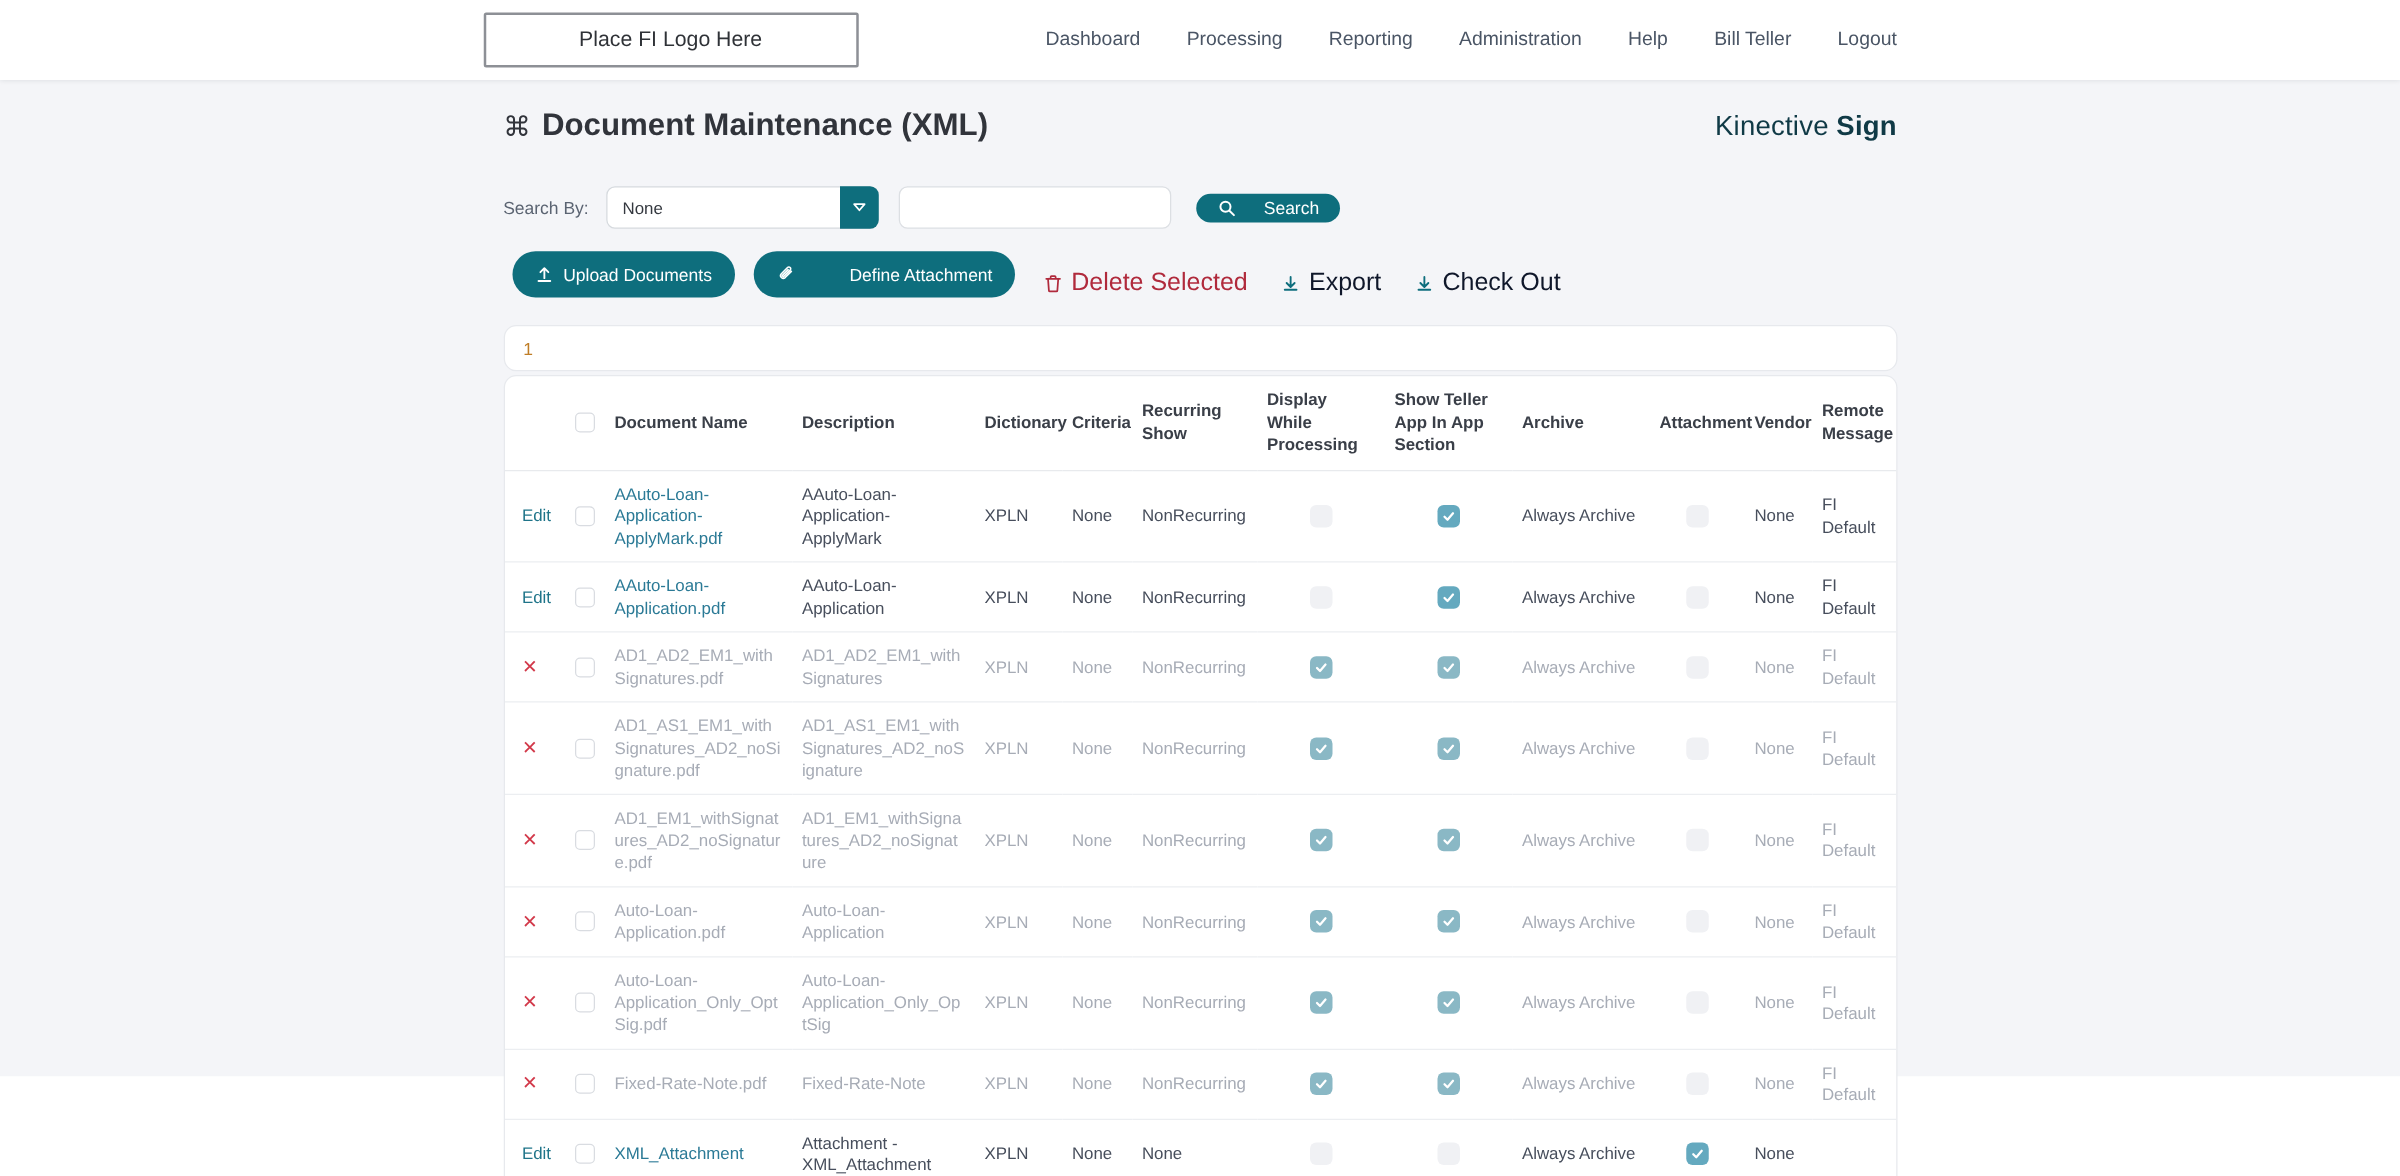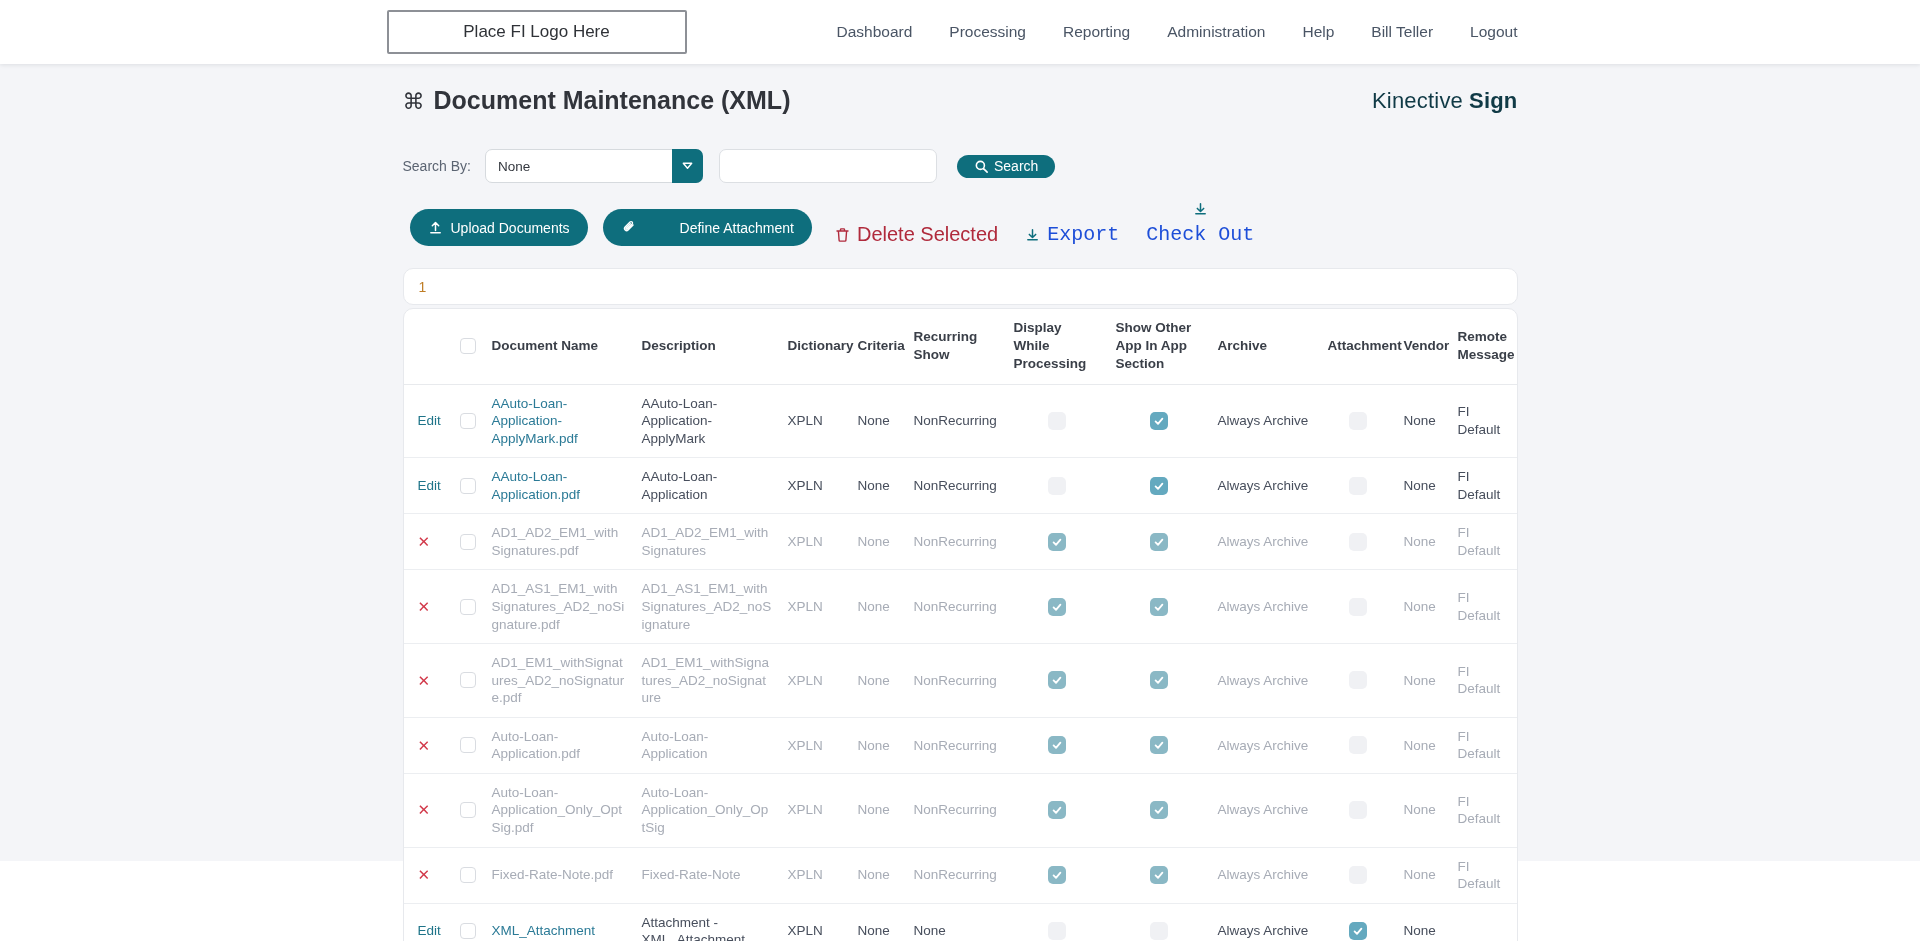--- a/index.html
+++ b/index.html
@@ -33,34 +33,34 @@
   .select { position:relative; width:218px; height:34px; background:#fff;
     border:1px solid #d6dade; border-radius:7px; display:flex; align-items:center; cursor:pointer; }
   .select-value { font-size:13.5px; color:#34383f; padding-left:12px; }
   .select-arrow { position:absolute; right:-1px; top:-1px; width:31px; height:34px;
     background:#0e6e7d; border-radius:0 7px 7px 0; display:flex; align-items:center; justify-content:center; }
   .search-input { width:218px; height:34px; margin-left:16px; border:1px solid #dcdfe3;
     border-radius:7px; background:#fff; font-size:13.5px; padding:0 10px;
     font-family:"Liberation Sans", sans-serif; }
   .btn-search { margin-left:20px; height:23px; padding:0 17px; border:none; cursor:pointer;
     background:#0e6e7d; color:#fff; font-size:14px; border-radius:18px;
-    display:flex; align-items:center; gap:5px; font-family:"Liberation Sans", sans-serif; }
+    display:flex; align-items:center; gap:22px; font-family:"Liberation Sans", sans-serif; }
 
   
   .toolbar { display:flex; align-items:flex-end; margin:0 0 22px 7px; }
   .btn-pill { height:37px; padding:0 18px; border:none; cursor:pointer;
     background:#0e6e7d; color:#fff; font-size:14px; border-radius:19px;
     display:flex; align-items:center; gap:8px; font-family:"Liberation Sans", sans-serif; }
   .btn-pill + .btn-pill { margin-left:15px;gap:44px; }
   .btn-text { background:none; border:none; cursor:pointer; font-size:20px;
     display:flex; align-items:center; gap:7px; font-family:"Liberation Sans", sans-serif; }
   .btn-danger { color:#b02a3c; margin-left:23px; }
-  .btn-teal { color:#1d4ed8;font-family:Liberation Mono, monospace; }
+  .btn-teal { color:#0f172a; }
   .btn-export { margin-left:27px; }
-  .btn-checkout { margin-left:27px;flex-direction:column; }
+  .btn-checkout { margin-left:27px; }
 
   
   .card { background:#fff; border:1px solid #e7e9ed; border-radius:10px; }
   .pagination-card { height:37px; display:flex; align-items:center; padding-left:15px; margin-bottom:3px; }
   .page-num { font-size:14px; color:#bf7d26; cursor:pointer; }
 
   
   .table-card { overflow:hidden; }
   table { width:100%; border-collapse:collapse; table-layout:fixed; font-size:13.5px; }
   thead th { text-align:left; font-weight:bold; color:#3a3f48; padding:10px 8px;
@@ -218,21 +218,21 @@
             <th></th>
             <th>
               <div class="cbx select-style"></div>
             </th>
           <th>Document Name</th>
               <th>Description</th>
               <th>Dictionary</th>
               <th>Criteria</th>
               <th>Recurring Show</th>
               <th>Display While Processing</th>
-              <th>Show Other App In App Section</th>
+              <th>Show Teller App In App Section</th>
               <th>Archive</th>
               <th>Attachment</th>
               <th>Vendor</th>
               <th>Remote Message</th>
             </tr>
         </thead>
         <tbody>
             <tr class="row-enabled">
               <td><a class="edit-link">Edit</a></td>
               <td>

